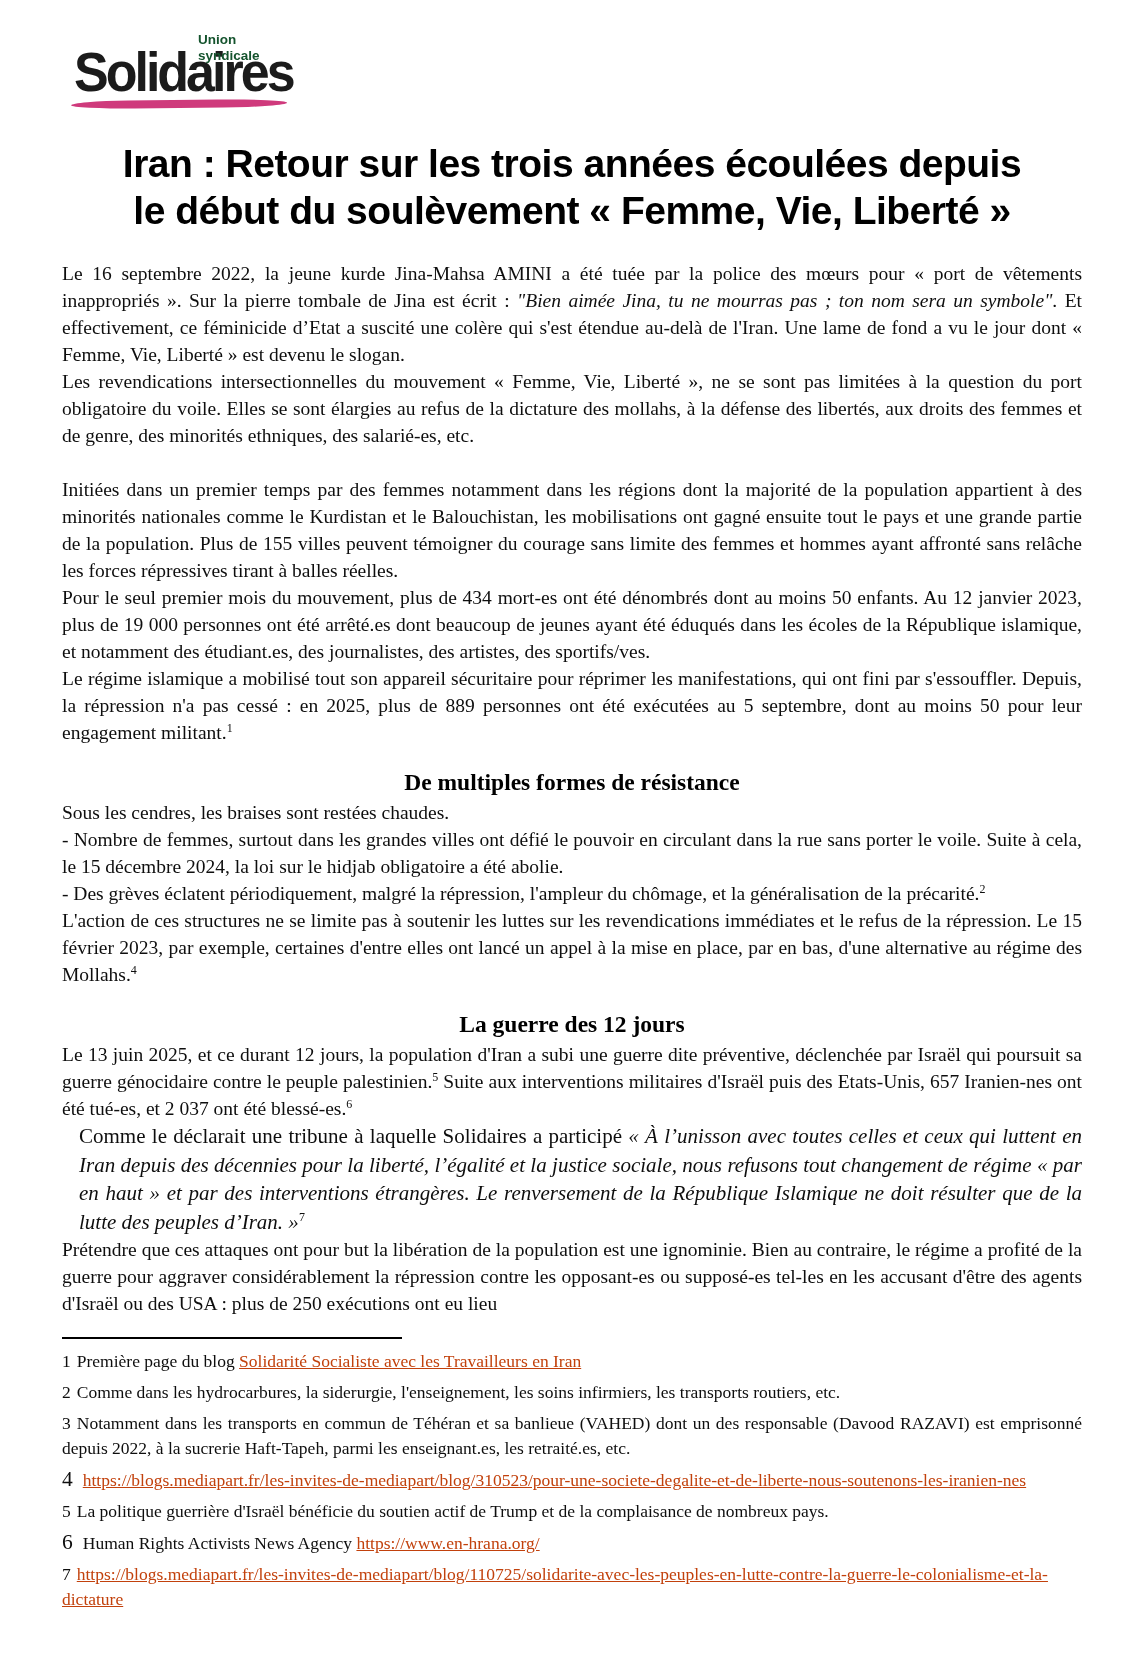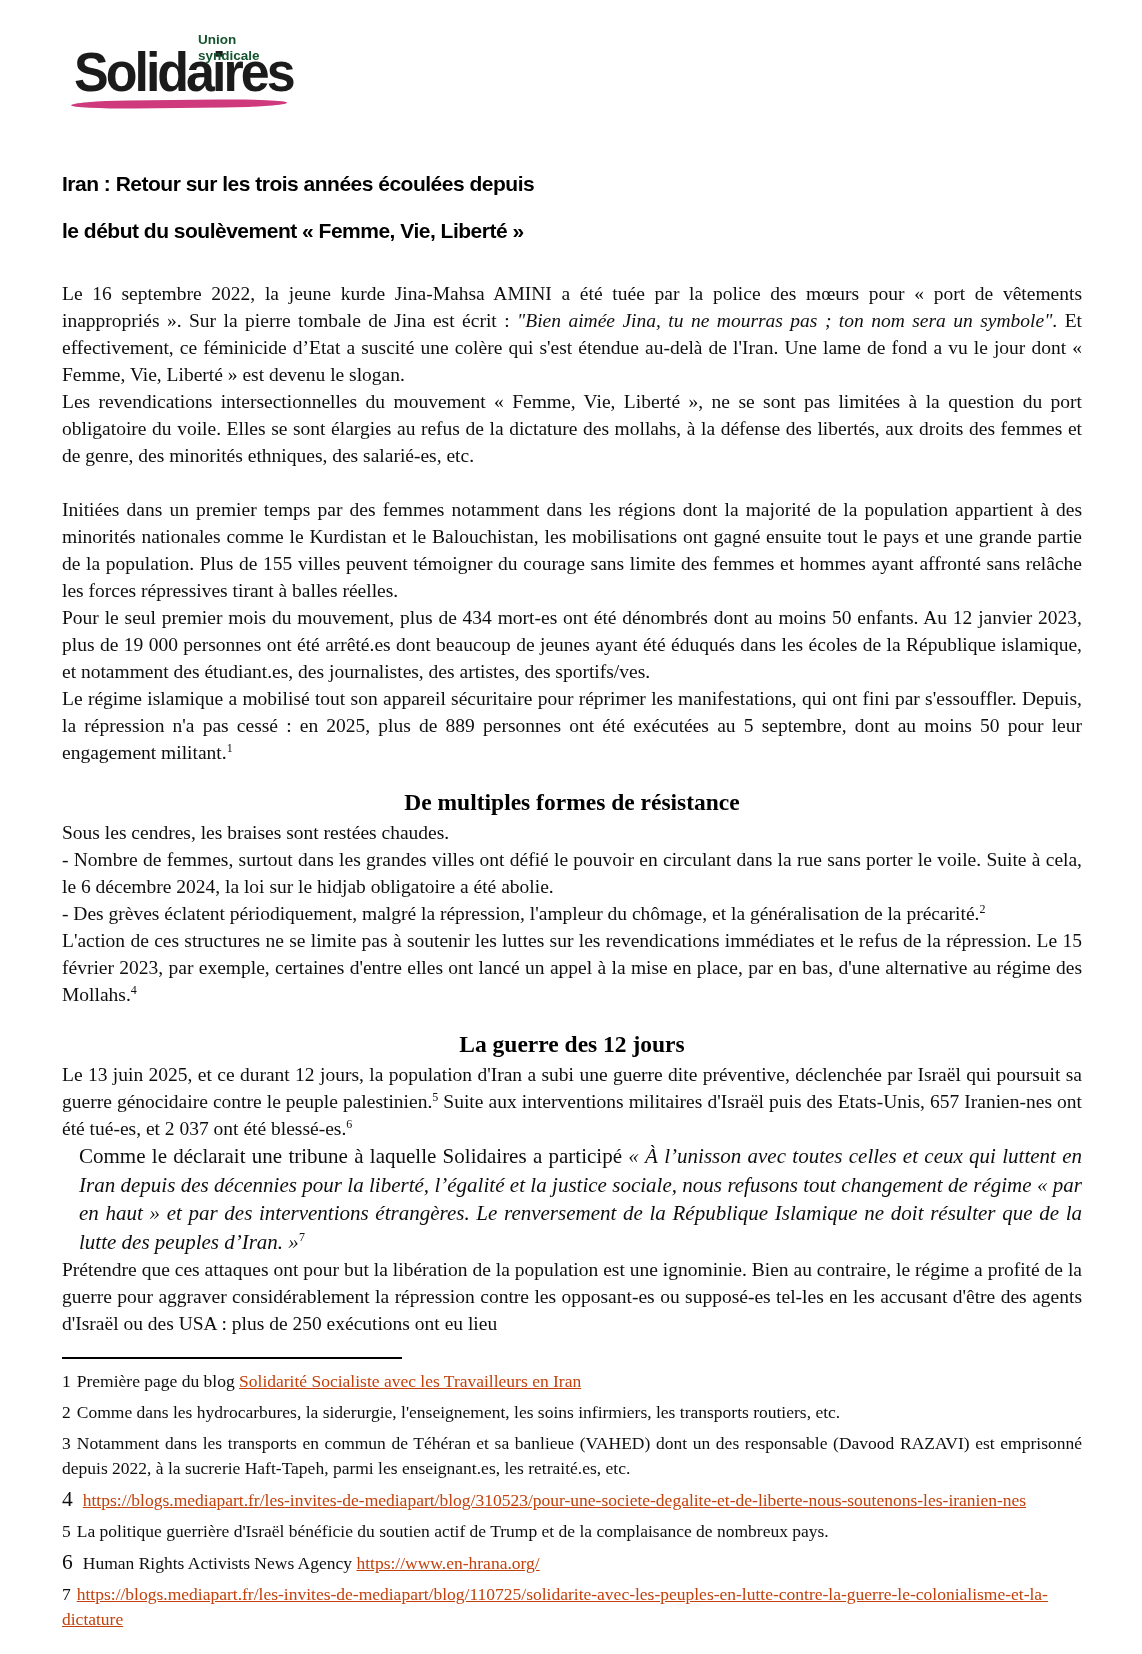--- a/index.html
+++ b/index.html
@@ -41,24 +41,25 @@
     position: absolute;
     left: -3px; top: 70px;
     width: 216px; height: 8px;
     background: #cf3a7c;
     border-radius: 45% 55% 50% 50% / 90% 80% 90% 80%;
     transform: rotate(-0.6deg);
   }
 
   
   h1.doc-title {
-    margin: 46px 0 26px 0;
+    margin: 26px 0 26px 0;
+    text-align: center;
     font-family: "Liberation Sans", sans-serif;
     font-weight: bold;
-    font-size: 21px;
+    font-size: 39px;
     line-height: 47px;
     letter-spacing: -0.5px;
     color: #000;
   }
 
   
   .doc-body { font-size: 19.5px; line-height: 27px; text-align: justify; }
   .doc-body p { margin: 0; }
   .doc-body p.quote { font-size: 21px; line-height: 28.5px; margin-left: 17px; }
   .doc-body .spacer { height: 27px; }
@@ -107,21 +108,21 @@
 
   <div class="doc-body">
       <p>Le 16 septembre 2022, la jeune kurde Jina-Mahsa AMINI a été tuée par la police des mœurs pour « port de vêtements inappropriés ». Sur la pierre tombale de Jina est écrit : <em>"Bien aimée Jina, tu ne mourras pas ; ton nom sera un symbole"</em>. Et effectivement, ce féminicide d’Etat a suscité une colère qui s'est étendue au-delà de l'Iran. Une lame de fond a vu le jour dont « Femme, Vie, Liberté » est devenu le slogan.</p>
       <p>Les revendications intersectionnelles du mouvement « Femme, Vie, Liberté », ne se sont pas limitées à la question du port obligatoire du voile. Elles se sont élargies au refus de la dictature des mollahs, à la défense des libertés, aux droits des femmes et de genre, des minorités ethniques, des salarié-es, etc.</p>
       <div class="spacer"></div>
       <p>Initiées dans un premier temps par des femmes notamment dans les régions dont la majorité  de la population appartient à des minorités nationales comme le Kurdistan et le Balouchistan, les mobilisations ont gagné ensuite tout le pays et une grande partie de la population. Plus de 155 villes peuvent témoigner du courage sans limite des femmes et hommes ayant affronté sans relâche les forces répressives tirant à balles réelles.</p>
       <p>Pour le seul premier mois du mouvement, plus de 434 mort-es ont été dénombrés dont au moins 50 enfants. Au 12 janvier 2023, plus de 19 000 personnes ont été arrêté.es dont beaucoup de jeunes ayant été éduqués dans les écoles de la République islamique, et notamment des étudiant.es, des journalistes, des artistes, des sportifs/ves.</p>
       <p>Le régime islamique a mobilisé tout son appareil sécuritaire pour réprimer les manifestations, qui ont fini par s'essouffler. Depuis, la répression n'a pas cessé : en 2025, plus de 889 personnes ont été exécutées au 5 septembre, dont au moins 50 pour leur engagement militant.<sup class="fnref">1</sup></p>
       <h2>De multiples formes de résistance</h2>
       <p>Sous les cendres,  les braises sont restées chaudes.</p>
-      <p>- Nombre de femmes, surtout dans les grandes villes ont défié le pouvoir en circulant dans la rue sans porter le voile. Suite à cela, le 6 décembre 2024, la loi sur le hidjab obligatoire a été abolie.</p>
+      <p>- Nombre de femmes, surtout dans les grandes villes ont défié le pouvoir en circulant dans la rue sans porter le voile. Suite à cela, le 15 décembre 2024, la loi sur le hidjab obligatoire a été abolie.</p>
       <p>- Des grèves éclatent périodiquement, malgré la répression, l'ampleur du chômage, et la généralisation de la précarité.<sup class="fnref">2</sup></p>
       <p>L'action de ces structures ne se limite pas à soutenir les luttes sur les revendications immédiates et le refus de la répression. Le 15 février 2023, par exemple, certaines d'entre elles ont lancé un appel à la mise en place, par en bas, d'une alternative au régime des Mollahs.<sup class="fnref">4</sup></p>
       <h2>La guerre des 12 jours</h2>
       <p>Le 13 juin 2025, et ce durant 12 jours, la population d'Iran a subi une guerre dite préventive, déclenchée par Israël qui poursuit sa guerre génocidaire contre le peuple palestinien.<sup class="fnref">5</sup> Suite aux interventions militaires d'Israël puis des Etats-Unis, 657 Iranien-nes ont été tué-es, et 2 037 ont été blessé-es.<sup class="fnref">6</sup></p>
       <p class="quote">Comme le déclarait une tribune à laquelle Solidaires a participé <em>« À l’unisson avec toutes celles et ceux qui luttent en Iran depuis des décennies pour la liberté, l’égalité et la justice sociale, nous refusons tout changement de régime « par en haut » et par des interventions étrangères. Le renversement de la République Islamique ne doit résulter que de la lutte des peuples d’Iran. »</em><sup class="fnref">7</sup></p>
       <p>Prétendre que ces attaques ont pour but la libération de la population est une ignominie. Bien au contraire, le régime a profité de la guerre pour aggraver considérablement la répression contre les opposant-es ou supposé-es tel-les en les accusant d'être des agents d'Israël ou des USA : plus de 250 exécutions ont eu lieu</p>
     </div>
 
   <div class="footnotes">
     <div class="fn-rule"></div>

